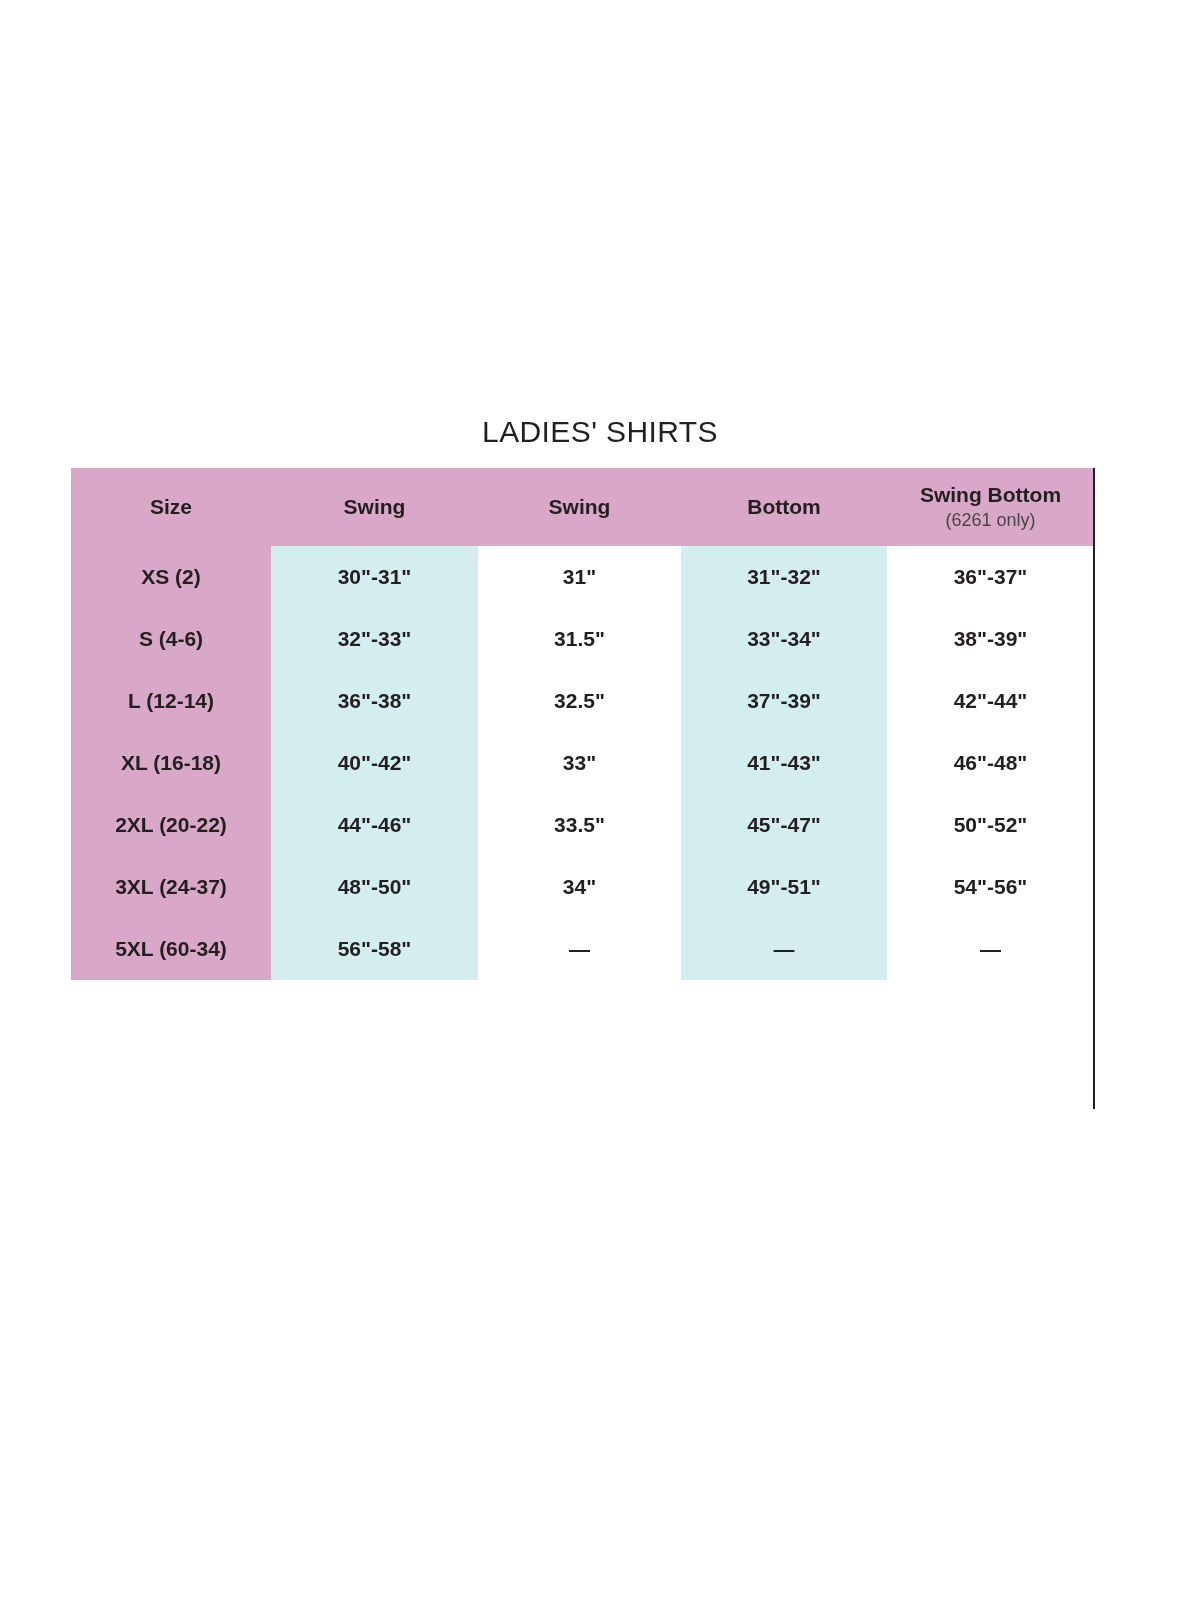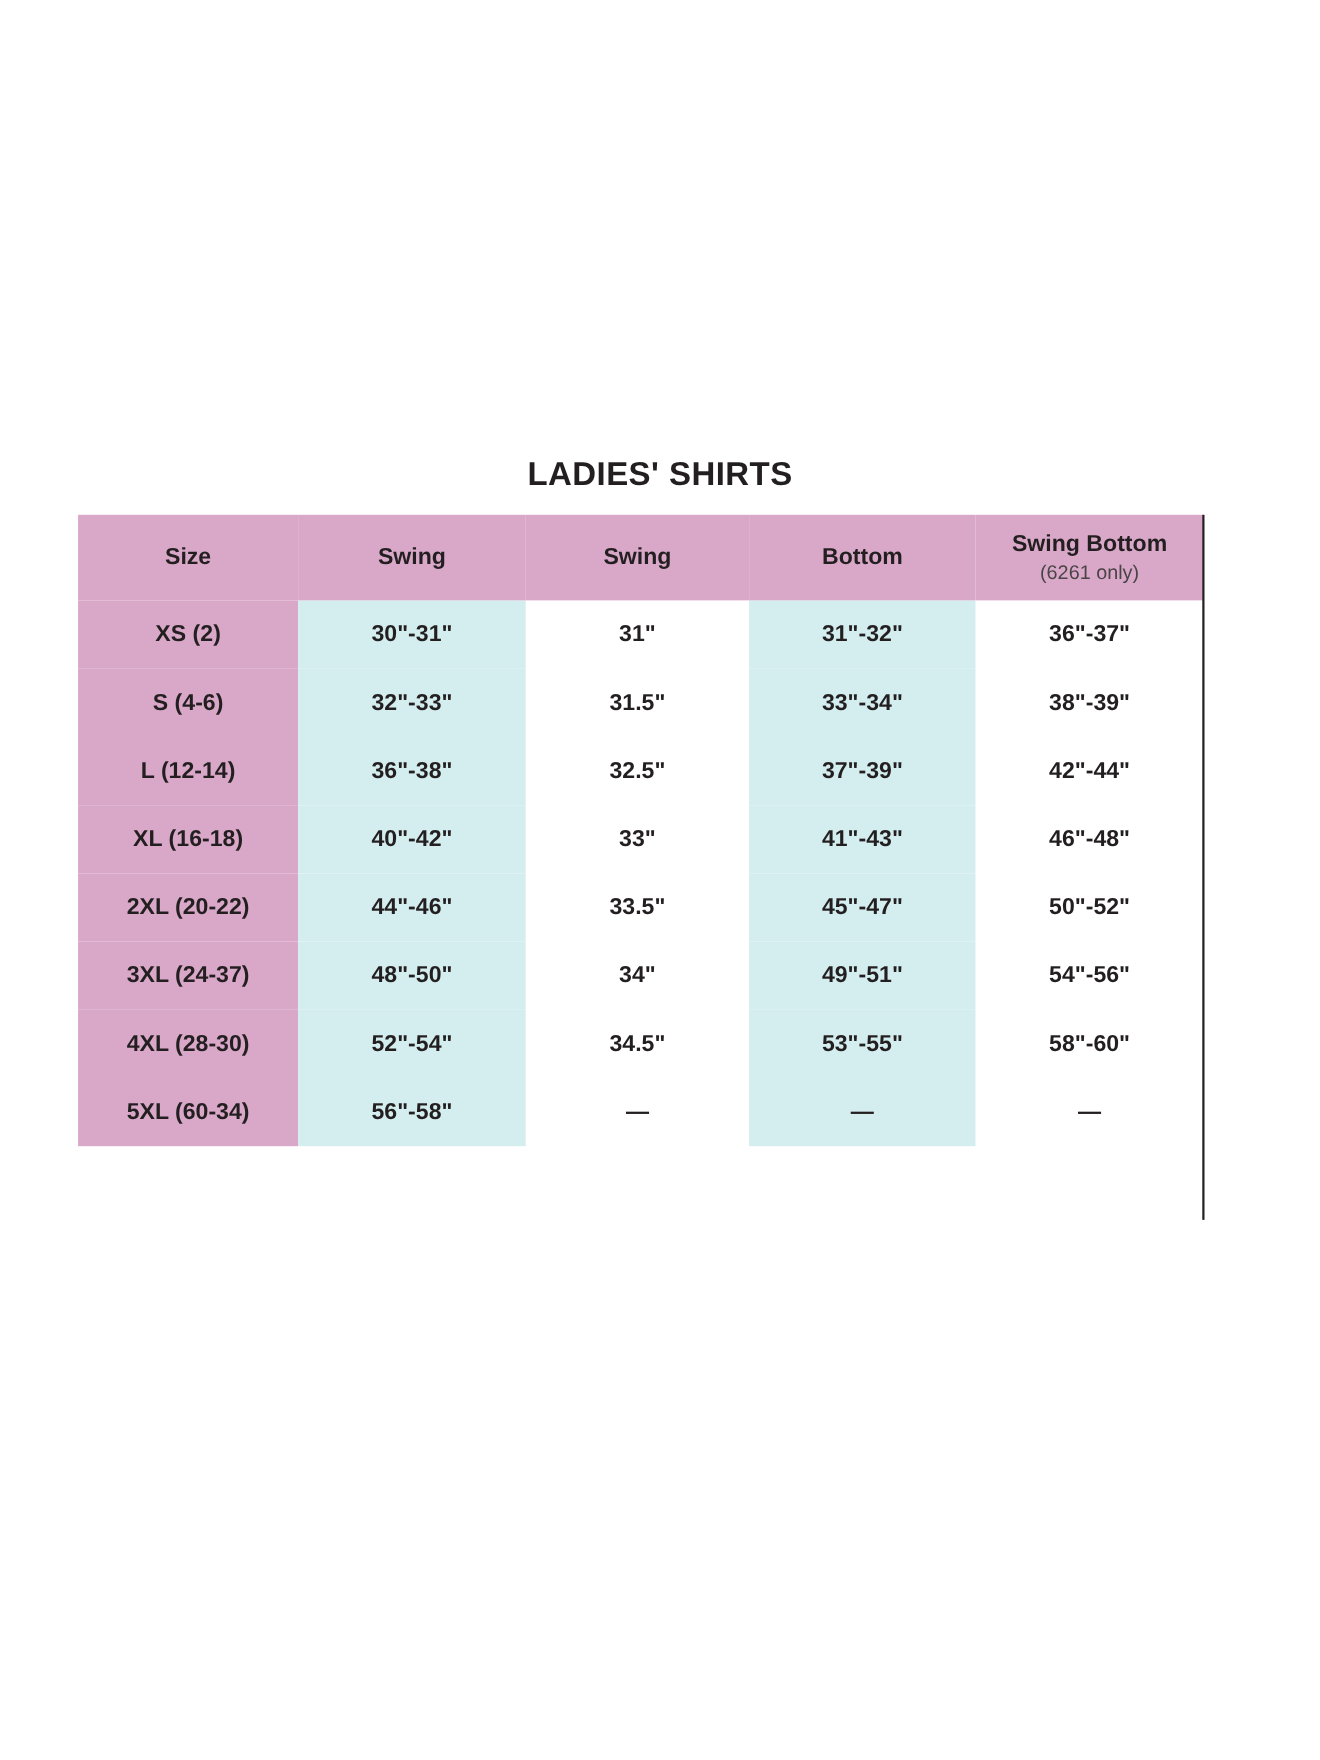--- a/index.html
+++ b/index.html
@@ -24,21 +24,21 @@
     height: 1600px;
   }
 
   .title {
     position: absolute;
     left: 0;
     top: 415px;
     width: 1200px;
     text-align: center;
     font-size: 30px;
-    font-weight: bold;
+    font-weight: normal;
     letter-spacing: 0.4px;
     color: #231f20;
   }
 
   .table-wrap {
     position: absolute;
     left: 71px;
     top: 468px;
     width: 1023px;
   }
@@ -177,27 +177,20 @@
           <td>50"-52"</td>
         </tr>
         <tr>
           <td class="size-cell">3XL (24-37)</td>
           <td class="tint">48"-50"</td>
           <td>34"</td>
           <td class="tint">49"-51"</td>
           <td>54"-56"</td>
         </tr>
         <tr>
-          <td class="size-cell">4XL (28-30)</td>
-          <td class="tint">52"-54"</td>
-          <td>34.5"</td>
-          <td class="tint">53"-55"</td>
-          <td>58"-60"</td>
-        </tr>
-        <tr>
           <td class="size-cell">5XL (60-34)</td>
           <td class="tint">56"-58"</td>
           <td>—</td>
           <td class="tint">—</td>
           <td>—</td>
         </tr>
       </tbody>
     </table>
   </div>
 

